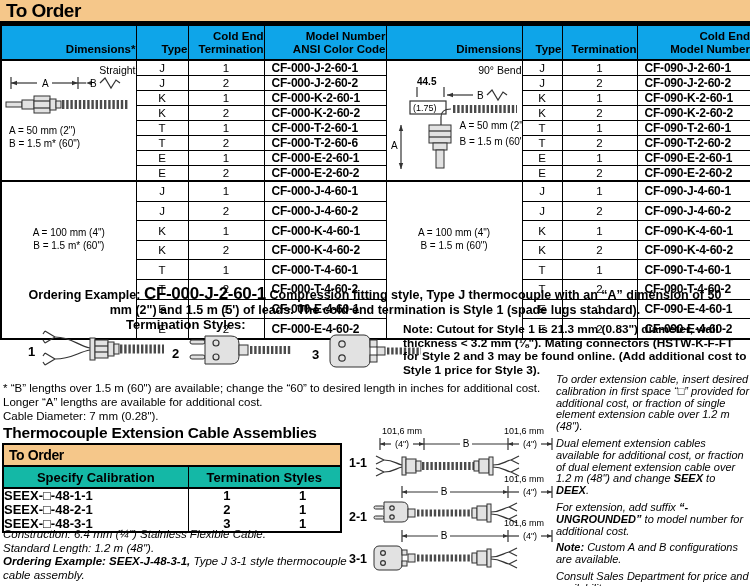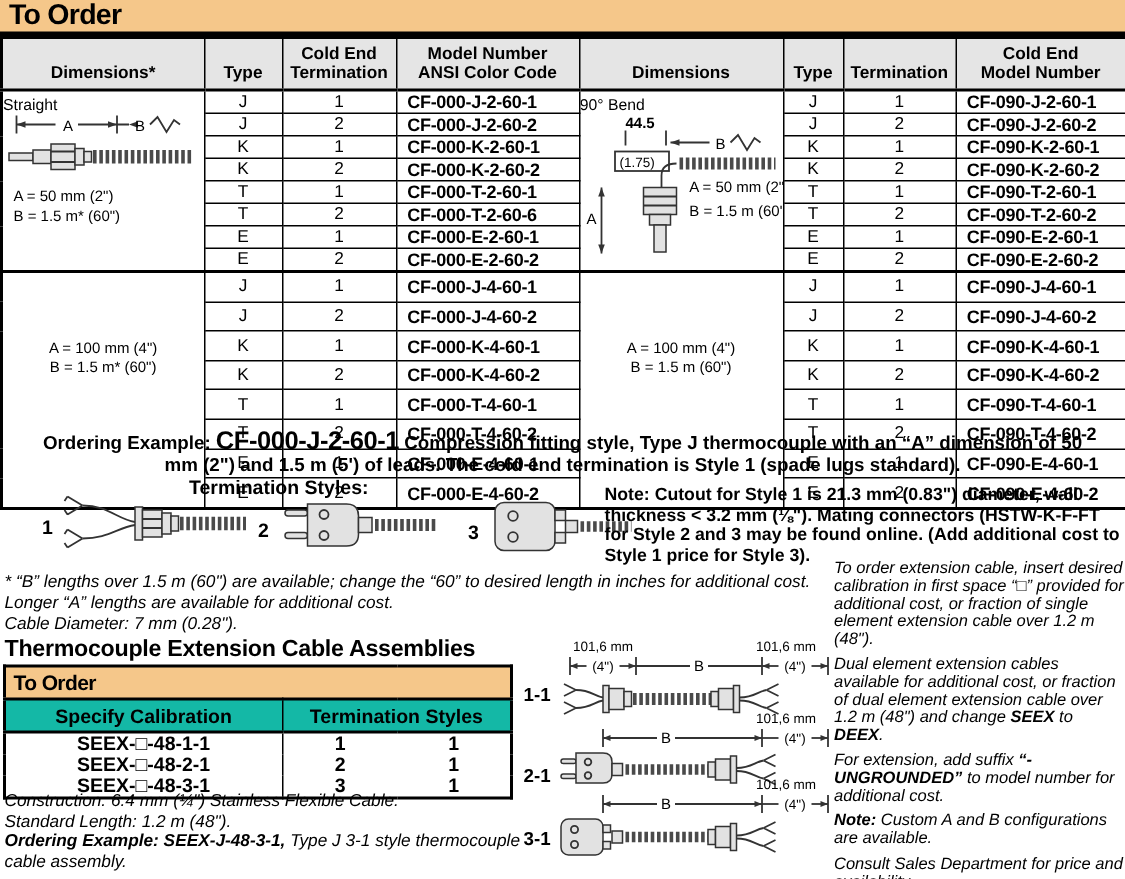--- a/index.html
+++ b/index.html
@@ -18,36 +18,36 @@
     font-size:19px;font-weight:bold;letter-spacing:-0.5px;
     padding:0 0 0 6px;line-height:21px;
   }
   
   #main-table{
     position:absolute;left:0;top:24px;width:750px;
     border-collapse:collapse;table-layout:fixed;
     border:2px solid #000;
   }
   #main-table th{
-    background:#e5e5e5;border:1px solid #000;border-bottom:2px solid #000;
+    background:#0ea5e9;border:1px solid #000;border-bottom:2px solid #000;
     font-size:11.5px;font-weight:bold;line-height:13px;
-    white-space:pre-line;vertical-align:bottom;padding:2px 0 3px 0;text-align:center;
+    white-space:pre-line;vertical-align:bottom;padding:2px 0 3px 0;text-align:right;
     height:28px;
   }
   #main-table td{border:1px solid #000;font-size:11.5px;padding:0;}
   #main-table tr{height:14px;}
   #main-table .c-type,#main-table .c-term{text-align:center;line-height:14px;}
   #main-table .c-model{
     font-weight:bold;text-align:left;padding-left:7px;
     font-size:12px;letter-spacing:-0.2px;line-height:14px;white-space:nowrap;
   }
   #main-table .diag{vertical-align:top;position:relative;background:#fff;}
   #group-1{border-top:2px solid #000;}
   .dcell{position:relative;width:100%;height:112px;overflow:hidden;}
-  .d-title{font-size:10.5px;text-align:left;padding-top:3px;}
+  .d-title{font-size:10.5px;text-align:right;padding-top:3px;}
   .d-dim{font-size:10px;line-height:13px;padding-left:7px;white-space:nowrap;}
   .center-dims{padding-top:44px;text-align:center;}
   .center-dims div{font-size:10px;line-height:13px;}
   .pos-abs{position:absolute;}
   svg .ln{stroke:#333;fill:none;stroke-width:1.2;}
   svg .fl{fill:#e2e2e2;stroke:#333;stroke-width:1;}
   svg .coil{stroke:#4a4a4a;stroke-dasharray:2.4 1.8;}
   svg .dt{font-size:10px;fill:#000;font-family:"Liberation Sans",sans-serif;}
   svg .dts{font-size:9px;fill:#000;font-family:"Liberation Sans",sans-serif;}
   svg .dtb{font-weight:bold;}
@@ -61,38 +61,38 @@
   #term-styles-heading{
     position:absolute;left:126px;top:317px;font-size:13px;font-weight:bold;
   }
   .style-num{position:absolute;font-size:13px;font-weight:bold;}
   .style-icon{position:absolute;}
   #style-note{
     position:absolute;left:403px;top:323px;width:345px;
     font-size:11.8px;font-weight:bold;line-height:13.5px;
   }
   
-  #footnotes{position:absolute;left:3px;top:381px;width:560px;font-style:italic;}
+  #footnotes{position:absolute;left:3px;top:381px;width:560px;}
   #footnotes p{margin:0;font-size:11.5px;line-height:14px;}
   
   #ext-heading{position:absolute;left:3px;top:424px;font-size:15.5px;font-weight:bold;letter-spacing:-0.2px;}
   #ext-table{
     position:absolute;left:2px;top:443px;width:338px;
     border-collapse:collapse;table-layout:fixed;border:2px solid #000;
   }
   #ext-table .t-title td{
     background:#f5c78a;border-bottom:2px solid #000;
     font-size:14px;font-weight:bold;letter-spacing:-0.4px;padding:2px 0 2px 5px;height:16px;
   }
   #ext-table th{
     background:#14b8a6;border:1px solid #000;border-bottom:2px solid #000;
     font-size:13px;font-weight:bold;padding:2px 0;height:16px;
   }
   #ext-table td{font-size:13px;padding:0;line-height:14px;height:14px;}
-  #ext-table .e-model{font-weight:bold;text-align:center;border-right:1px solid #000;}
+  #ext-table .e-model{font-weight:bold;border-right:1px solid #000;}
   #ext-table .e-s1,#ext-table .e-s2{font-weight:bold;text-align:center;}
   #construction-notes{position:absolute;left:3px;top:528px;width:348px;font-style:italic;}
   #construction-notes p{margin:0;font-size:11.5px;line-height:13.5px;}
   #construction-notes b{font-weight:bold;}
   
   .asm-label{position:absolute;font-size:12.5px;font-weight:bold;}
   .asm{position:absolute;}
   
   #right-notes{position:absolute;left:556px;top:374px;width:194px;font-style:italic;}
   #right-notes p{margin:0 0 5px 0;font-size:11px;line-height:11.8px;}

